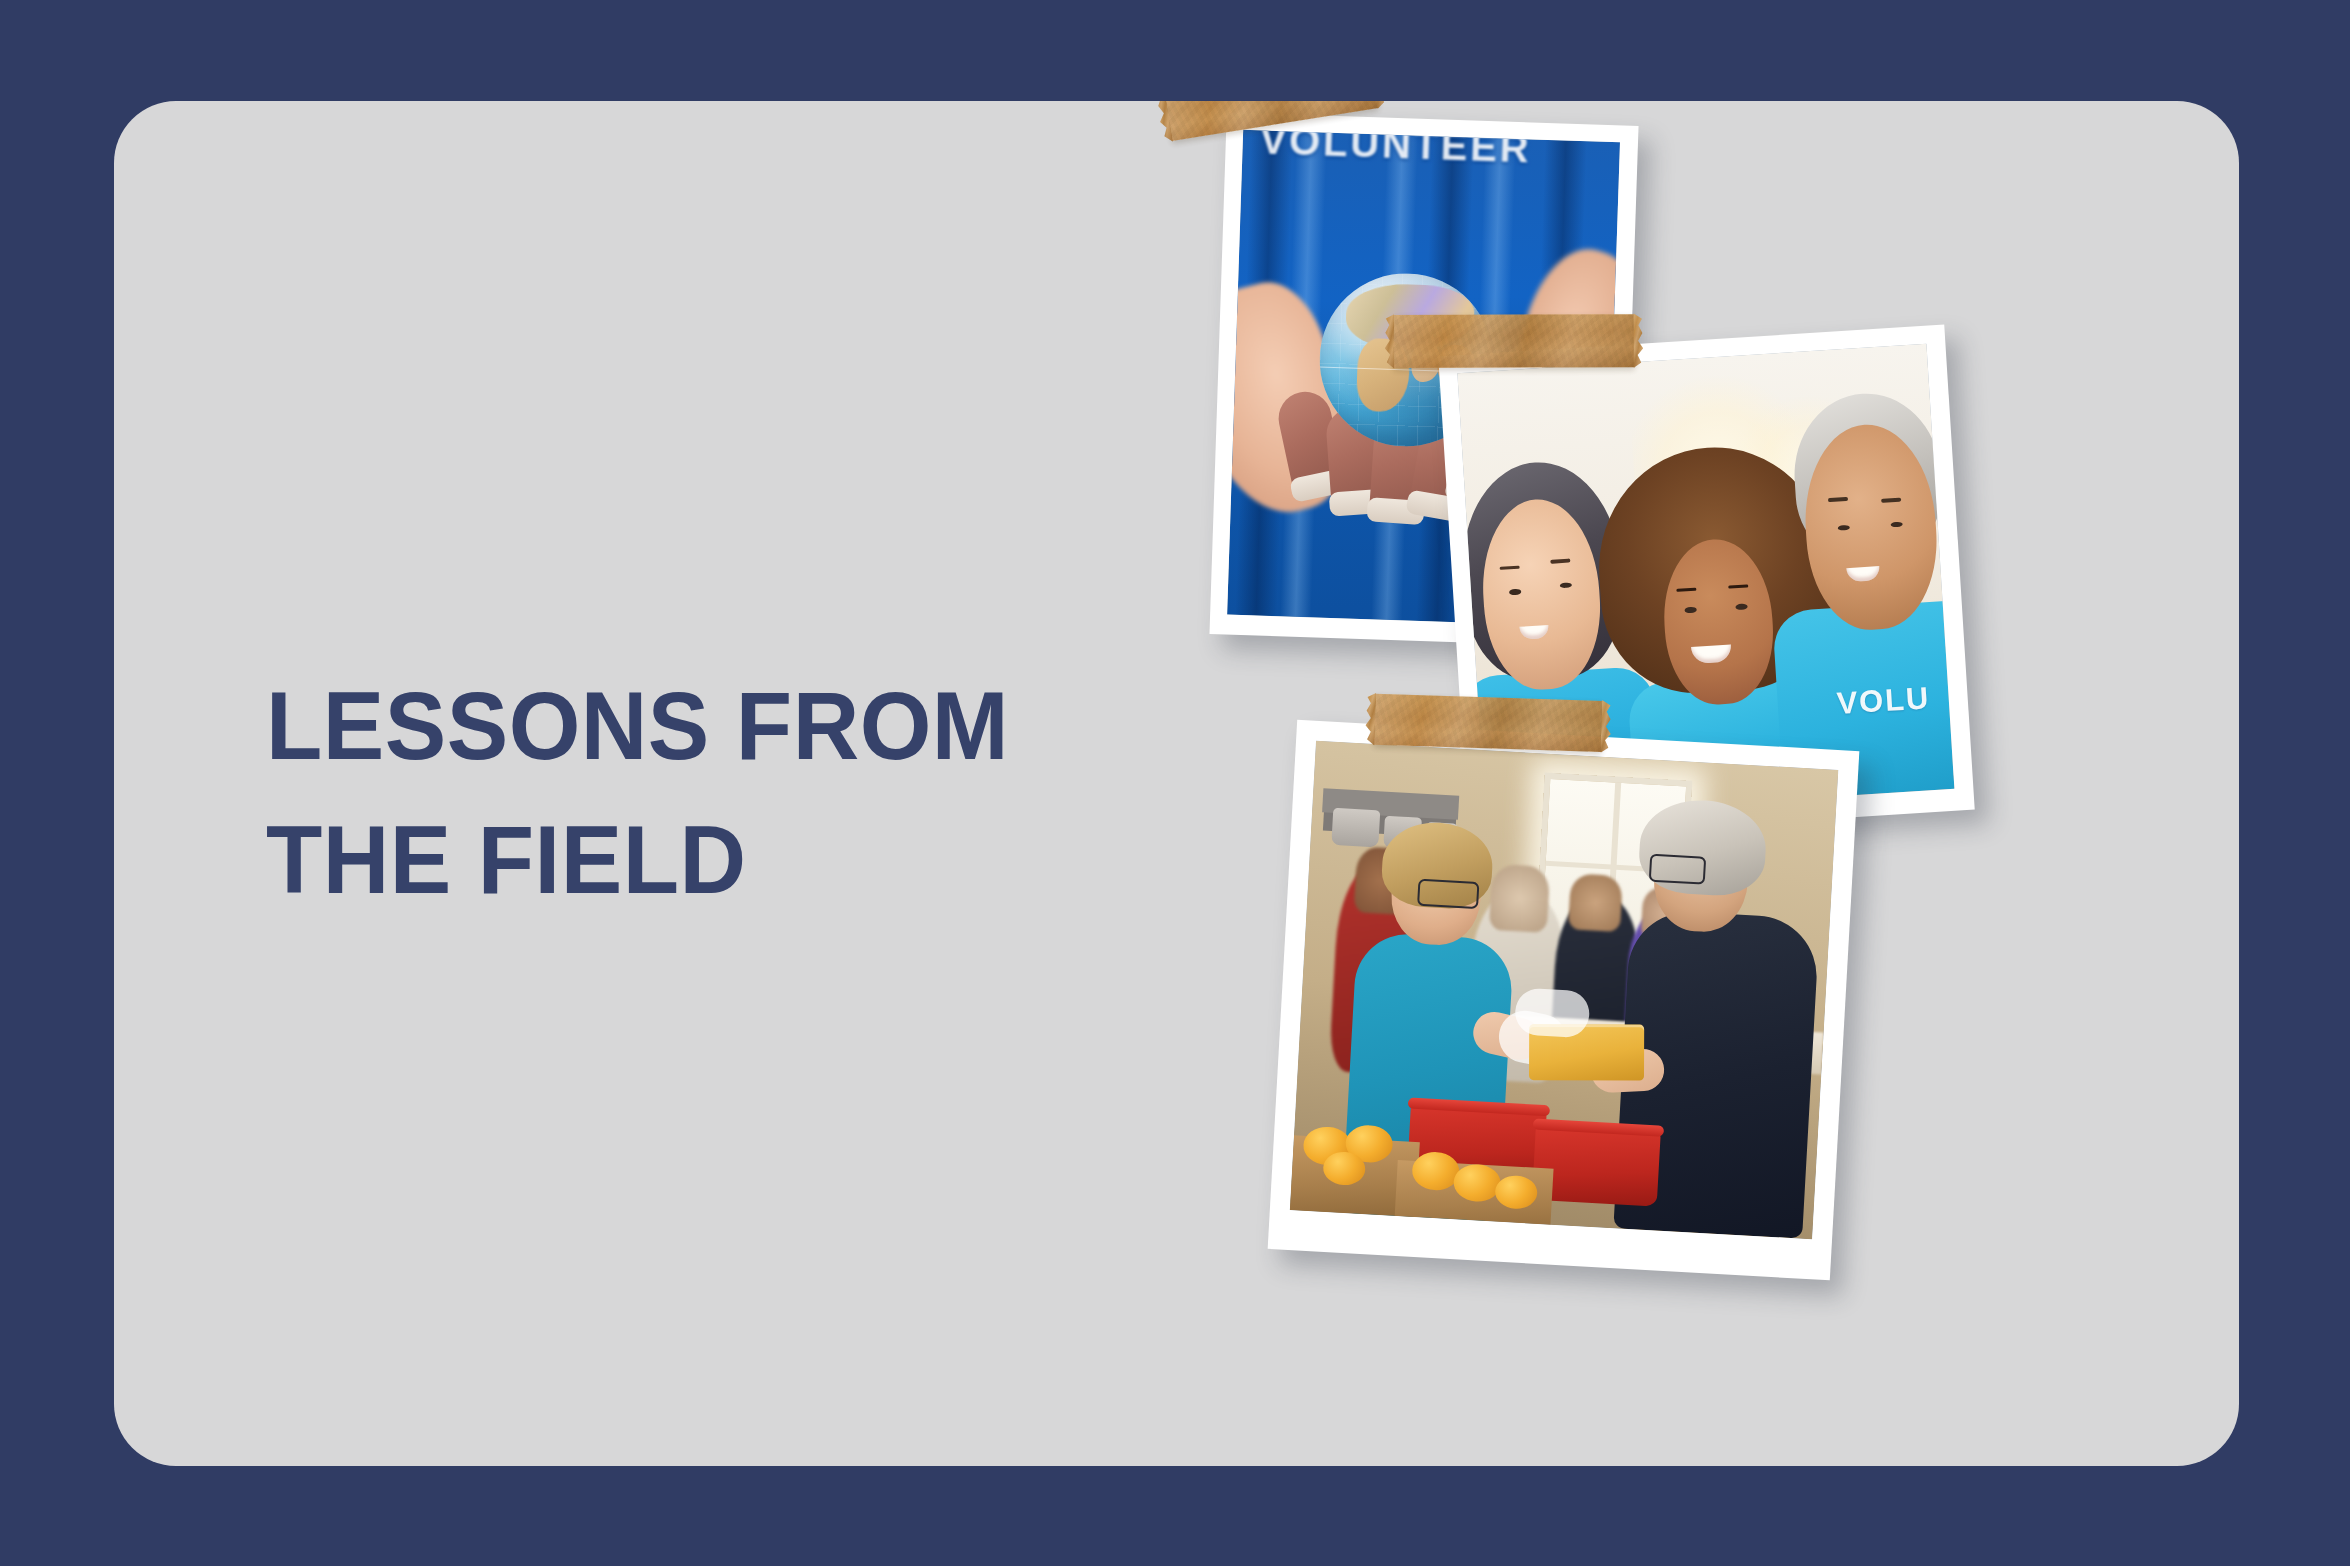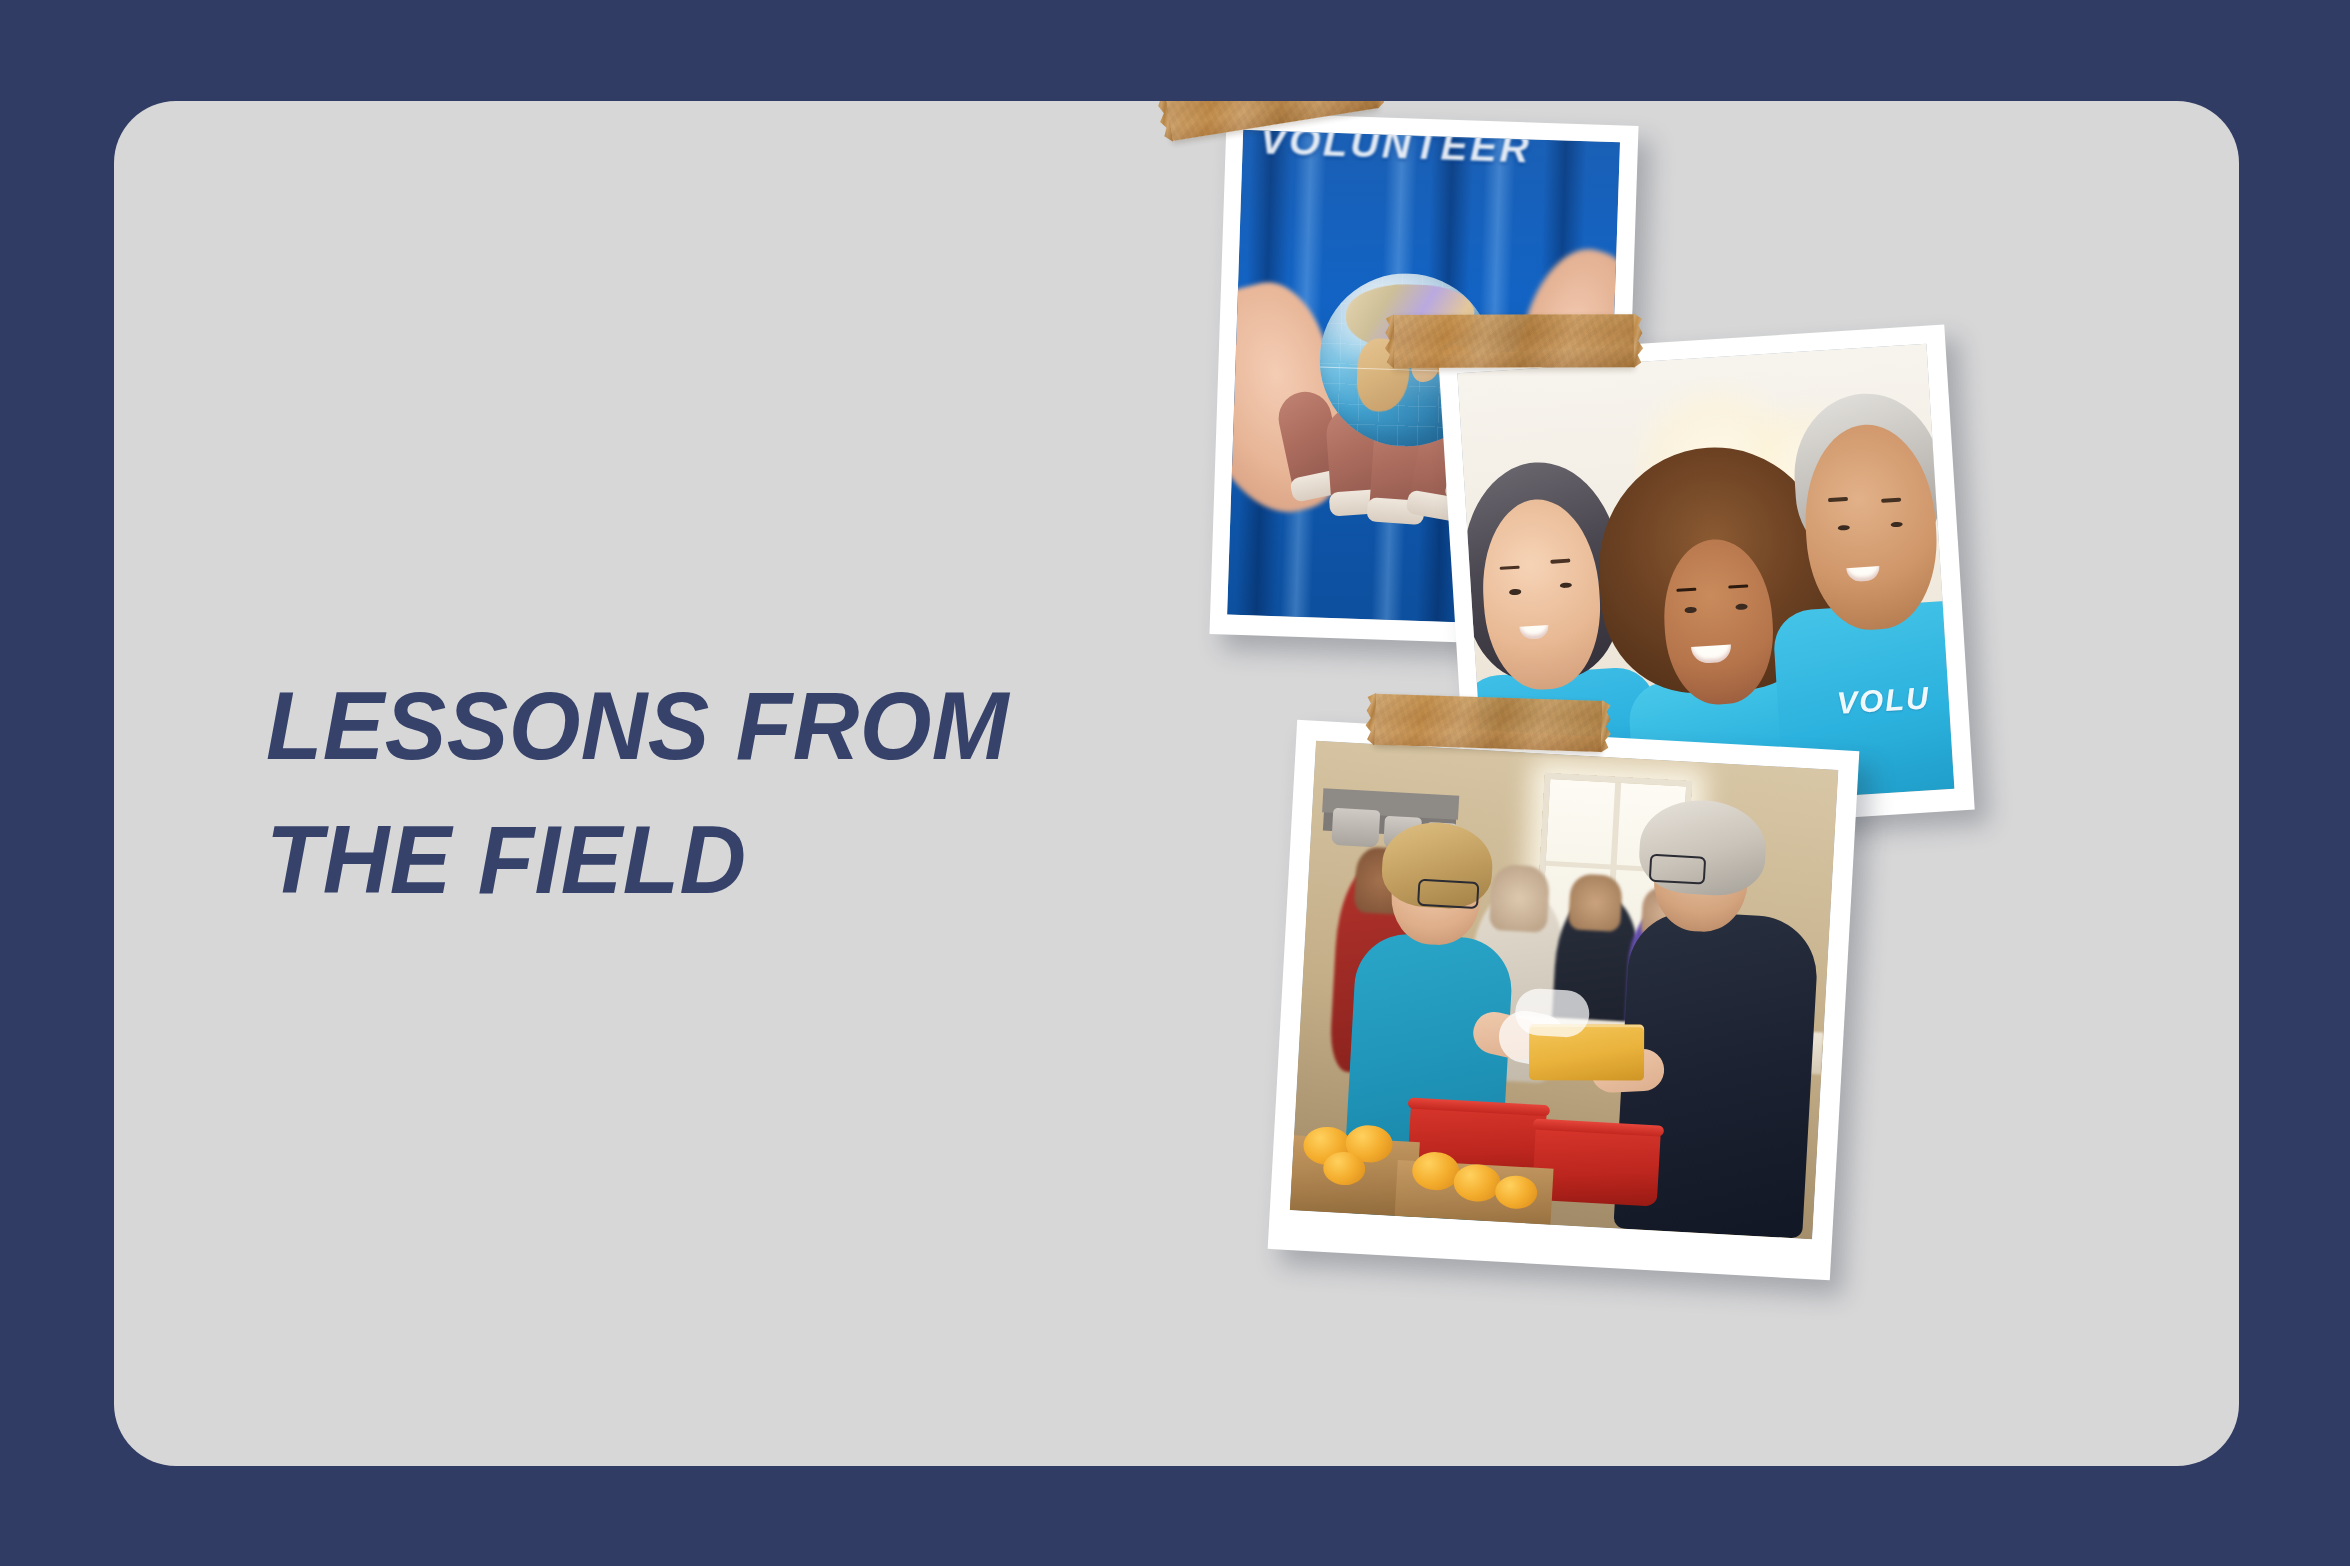--- a/index.html
+++ b/index.html
@@ -26,21 +26,20 @@
   
   .card {
     position: absolute;
     left: 114px;
     top: 101px;
     width: 2125px;
     height: 1365px;
     background: #d7d7d8;
     border-radius: 62px;
     overflow: hidden;
-    font-style: italic;
   }
 
   
   .title-block {
     position: absolute;
     left: 152px;
     top: 558px;
     width: 937px;
   }
   .title-line {

